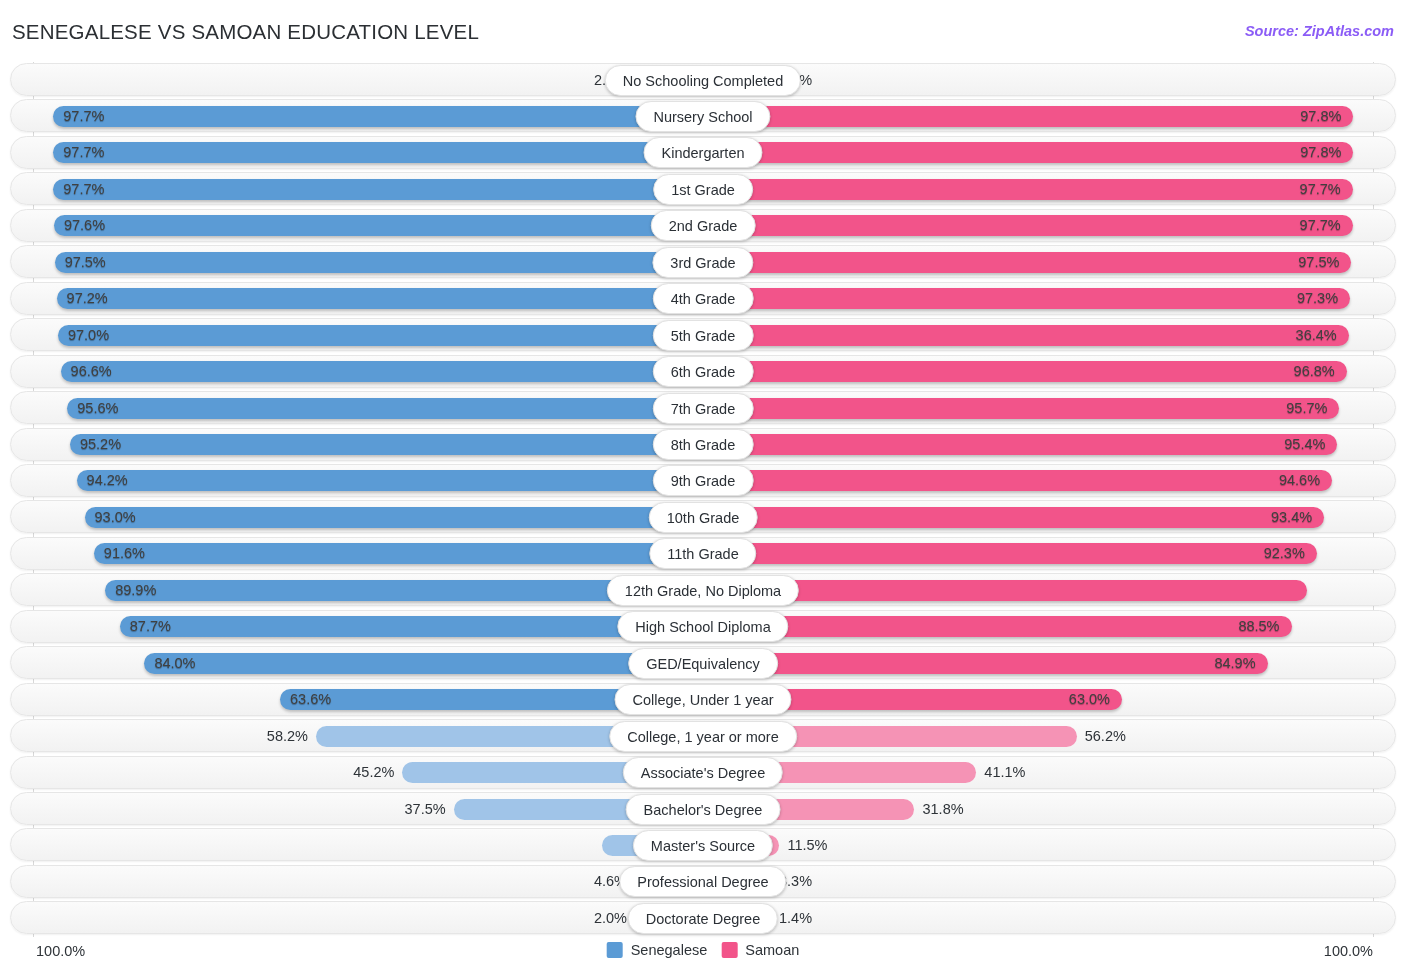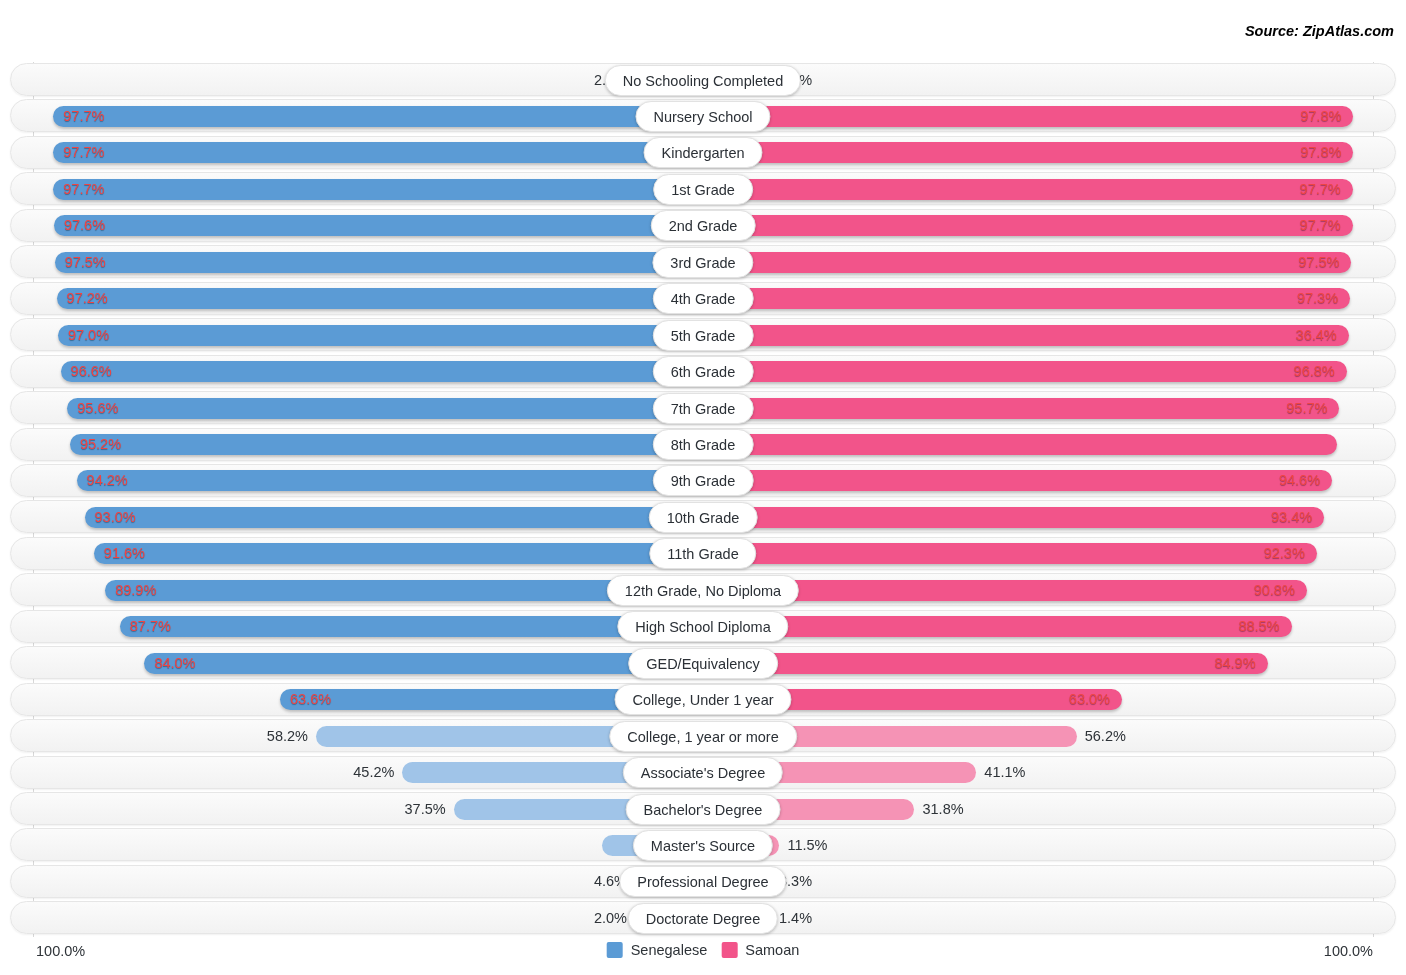--- a/index.html
+++ b/index.html
@@ -21,21 +21,21 @@
   }
   #chart-title {
     position: absolute; left: 12px; top: 20px;
     font-size: 20.5px; letter-spacing: .2px;
     color: #2b2f33; font-weight: 400;
     white-space: nowrap;
   }
   #source-label {
     position: absolute; right: 12px; top: 23px;
     font-size: 14.5px; font-style: italic; font-weight: bold;
-    color: #000000; white-space: nowrap;
+    color: #8b5cf6; white-space: nowrap;
   }
   
   #plot {
     position: absolute; left: 0; top: 62px;
     width: 1406px; height: 875px;
   }
   .axis-line {
     position: absolute; top: 0; width: 1px; height: 875px;
     background: #d8d8d8;
   }
@@ -60,21 +60,21 @@
     position: absolute; top: 7.5px; height: 21px;
   }
   .bar-left  { border-radius: 11px 2px 2px 11px; }
   .bar-right { border-radius: 2px 11px 11px 2px; }
   .bar.shadowed { box-shadow: 0 2px 3px rgba(0,0,0,0.22); }
 
   .vlabel {
     position: absolute; top: 7.5px; height: 21px; line-height: 21px;
     font-size: 14.5px; white-space: nowrap;
   }
-  .vlabel.inside  { color: #ef4444; text-shadow: 0 1px 1px rgba(0,0,0,.35); }
+  .vlabel.inside  { color: #404040; text-shadow: 0 1px 1px rgba(0,0,0,.35); }
   .vlabel.outside { color: #2e3338; }
   .vlabel.l-in   { text-align: left;  }
   .vlabel.r-in   { text-align: right; }
 
   .pill {
     position: absolute; top: 2.5px; height: 31px; line-height: 31px;
     left: 50%; transform: translateX(-50%);
     background: #ffffff;
     border: 1px solid #e2e2e2;
     border-radius: 16px;
@@ -103,20 +103,21 @@
   .legend-item { display: flex; align-items: center; gap: 8px; }
   .legend-swatch { width: 16px; height: 16px; border-radius: 2px; display: block; }
   .legend-text { font-size: 14.5px; color: #2e3338; white-space: nowrap; }
 </style>
 </head>
 <body>
 
 <div id="page">
 
   <div id="header">
+    <div id="chart-title">SENEGALESE VS SAMOAN EDUCATION LEVEL</div>
     <div id="source-label">Source: ZipAtlas.com</div>
   </div>
 
   <div id="plot">
     <div class="axis-line" id="axis-left"></div>
     <div class="axis-line" id="axis-right"></div>
     <div id="rows">
         <div class="row" style="top: 0px;">
           <div class="track"></div>
           <div class="barwrap">
@@ -216,20 +217,21 @@
             <div class="vlabel inside r-in" style="left: 703px; width: 624.405px;">95.7%</div>
           </div>
           <div class="pill">7th Grade</div>
         </div>
         <div class="row" style="top: 364.5px;">
           <div class="track"></div>
           <div class="barwrap">
             <div class="bar bar-left shadowed" style="width: 633.08px; left: 69.92px; background: rgb(91, 155, 213);"></div>
             <div class="vlabel inside l-in" style="left: 79.92px;">95.2%</div>
             <div class="bar bar-right shadowed" style="width: 634.41px; left: 703px; background: rgb(242, 84, 138);"></div>
+            <div class="vlabel inside r-in" style="left: 703px; width: 622.41px;">95.4%</div>
           </div>
           <div class="pill">8th Grade</div>
         </div>
         <div class="row" style="top: 400.95px;">
           <div class="track"></div>
           <div class="barwrap">
             <div class="bar bar-left shadowed" style="width: 626.43px; left: 76.57px; background: rgb(91, 155, 213);"></div>
             <div class="vlabel inside l-in" style="left: 86.57px;">94.2%</div>
             <div class="bar bar-right shadowed" style="width: 629.09px; left: 703px; background: rgb(242, 84, 138);"></div>
             <div class="vlabel inside r-in" style="left: 703px; width: 617.09px;">94.6%</div>
@@ -255,21 +257,20 @@
             <div class="vlabel inside r-in" style="left: 703px; width: 601.795px;">92.3%</div>
           </div>
           <div class="pill">11th Grade</div>
         </div>
         <div class="row" style="top: 510.3px;">
           <div class="track"></div>
           <div class="barwrap">
             <div class="bar bar-left shadowed" style="width: 597.835px; left: 105.165px; background: rgb(91, 155, 213);"></div>
             <div class="vlabel inside l-in" style="left: 115.165px;">89.9%</div>
             <div class="bar bar-right shadowed" style="width: 603.82px; left: 703px; background: rgb(242, 84, 138);"></div>
-            <div class="vlabel inside r-in" style="left: 703px; width: 591.82px;">90.8%</div>
           </div>
           <div class="pill">12th Grade, No Diploma</div>
         </div>
         <div class="row" style="top: 546.75px;">
           <div class="track"></div>
           <div class="barwrap">
             <div class="bar bar-left shadowed" style="width: 583.205px; left: 119.795px; background: rgb(91, 155, 213);"></div>
             <div class="vlabel inside l-in" style="left: 129.795px;">87.7%</div>
             <div class="bar bar-right shadowed" style="width: 588.525px; left: 703px; background: rgb(242, 84, 138);"></div>
             <div class="vlabel inside r-in" style="left: 703px; width: 576.525px;">88.5%</div>

